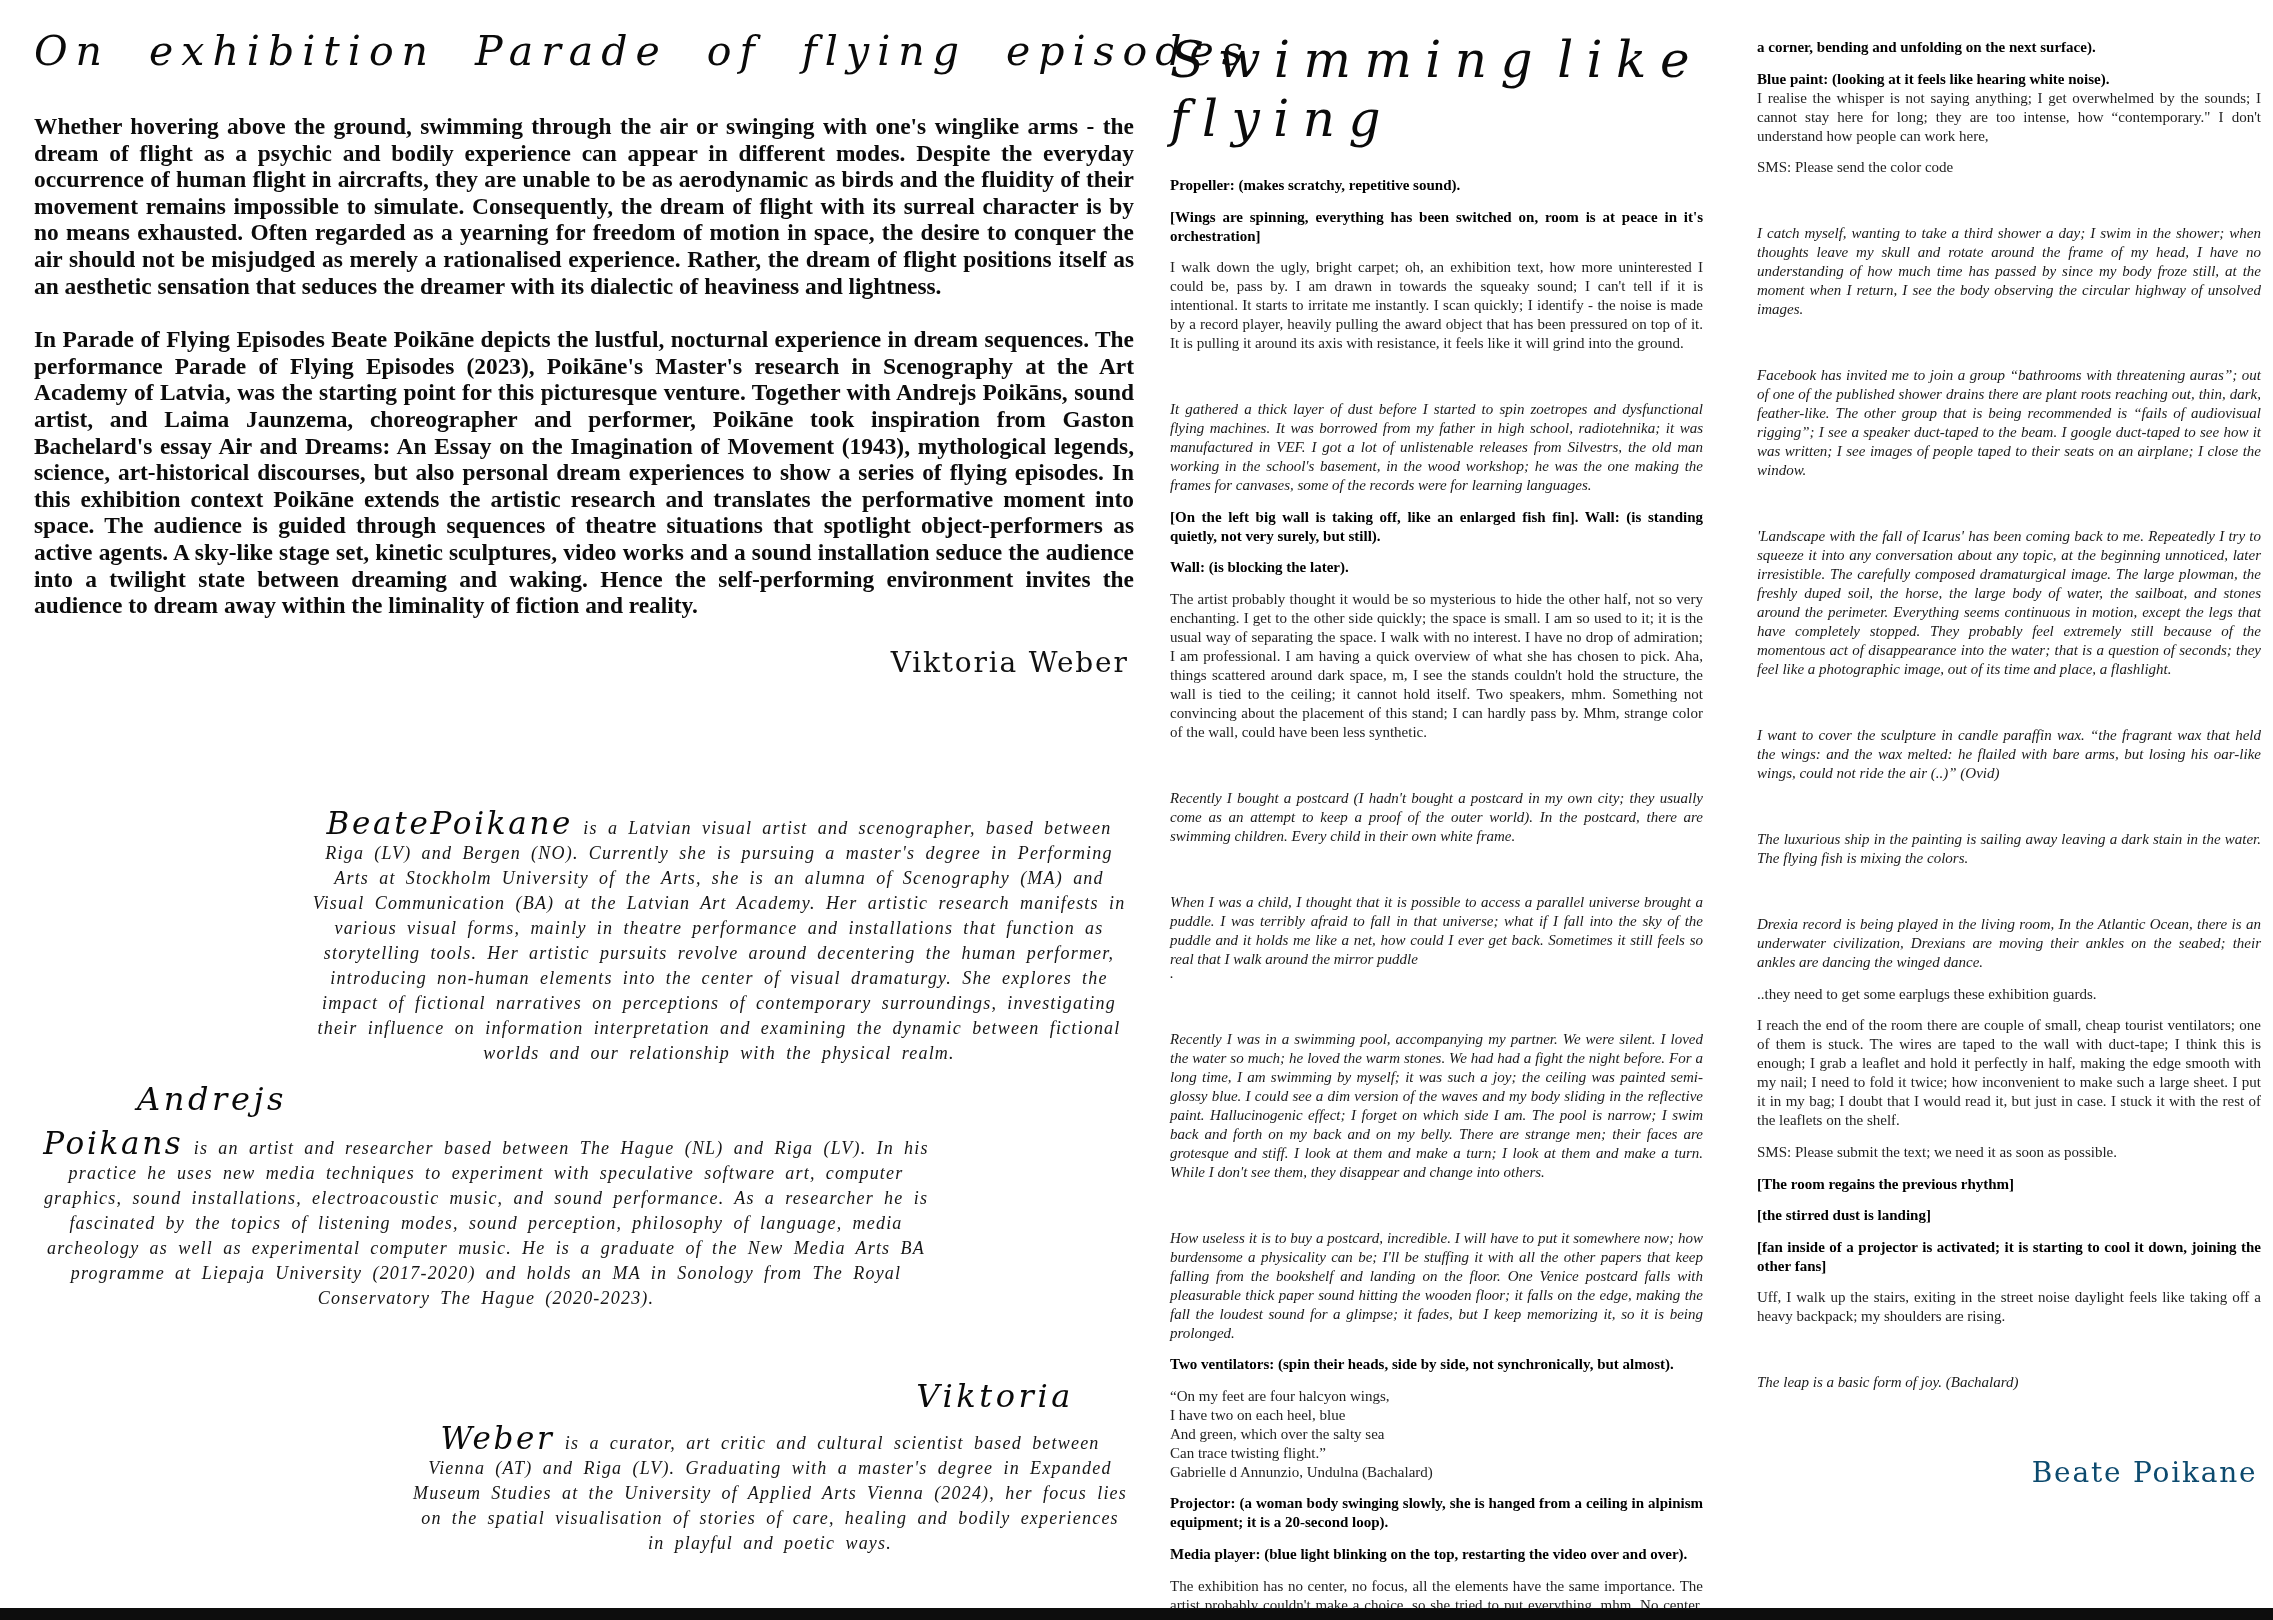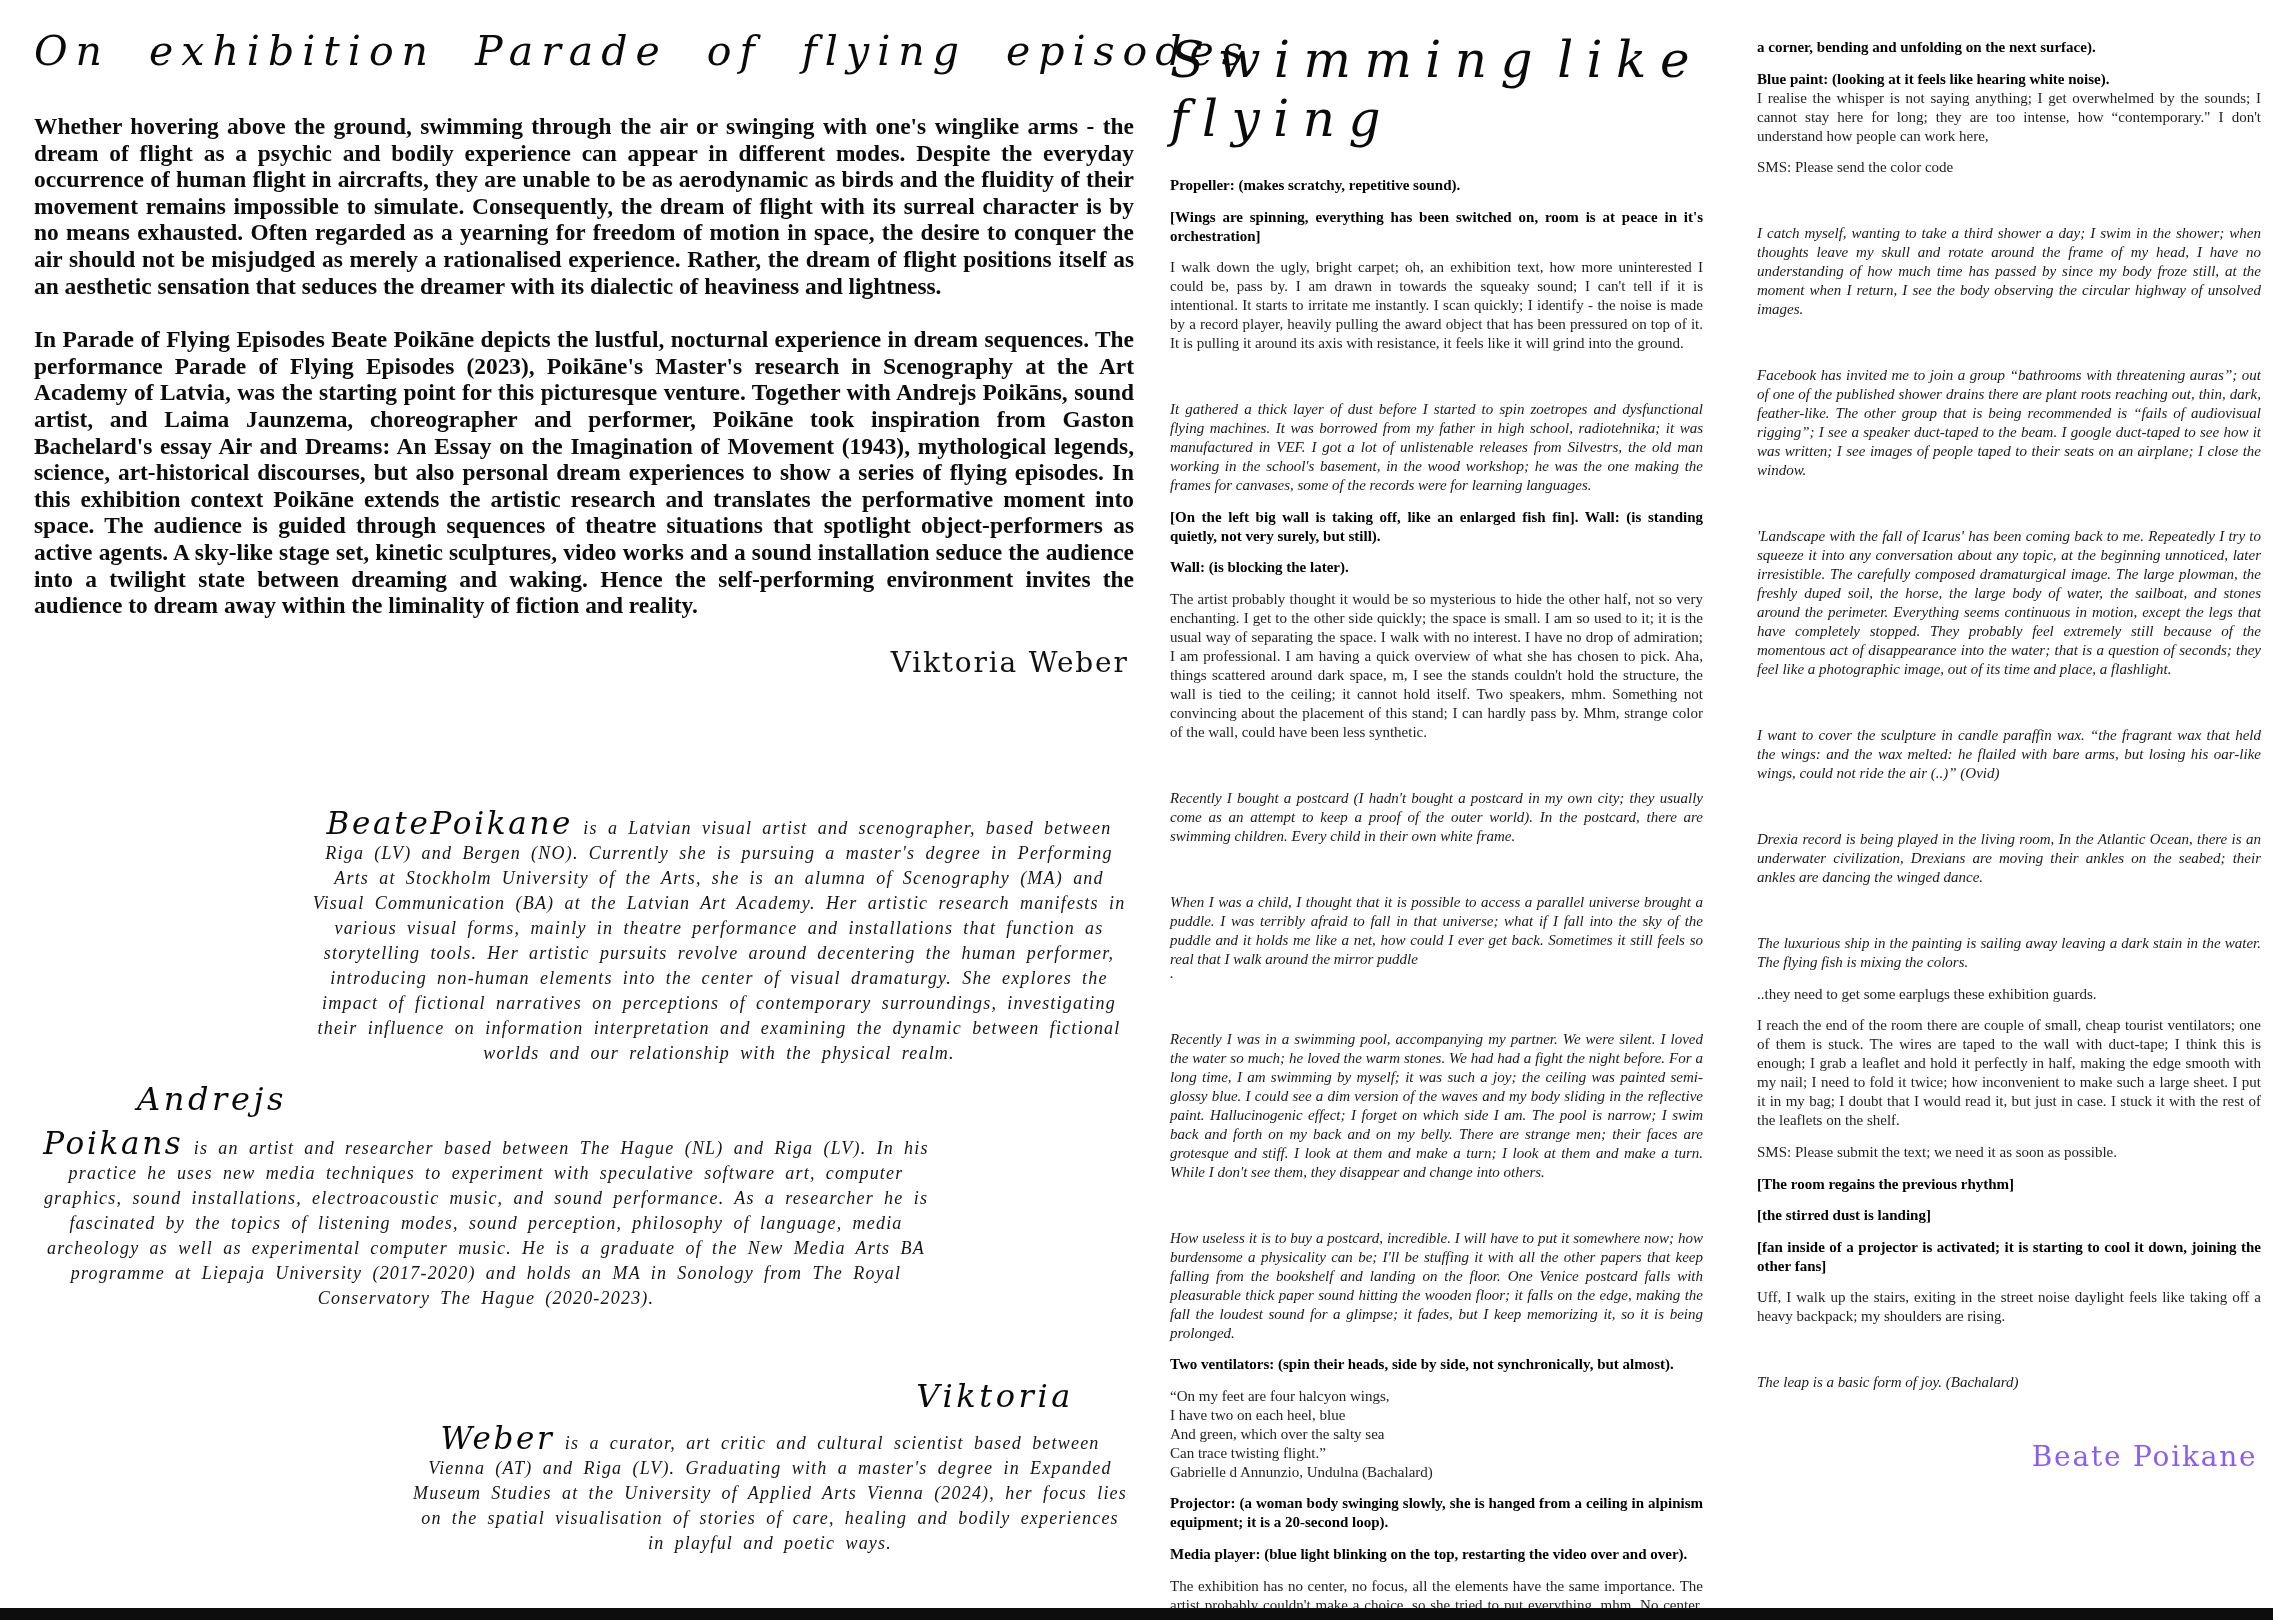--- a/index.html
+++ b/index.html
@@ -54,21 +54,21 @@
   .flow p.p-i{font-style:italic;color:#1a1a1a;margin-top:47px;}
   .flow p.p-r{color:#222;}
   .flow p.p-poem{white-space:pre-line;text-align:left;color:#222;}
   .flow p.p-dot{margin:-5.4px 0 7.2px 0;}
   .flow p.tight-b{margin-bottom:0;}
   .flow p.tight-t{margin-top:0;}
 
   
   .col-right{position:absolute;left:1757px;top:38px;width:504px;}
   .sig-right{
-    text-align:right;font-size:28px;letter-spacing:1.8px;color:#8b5cf6;margin-top:48px;padding-right:3.6px;
+    text-align:right;font-size:28px;letter-spacing:1.8px;color:#0c4a6e;margin-top:64px;padding-right:3.6px;
   }
 
   
   .bottom-bar{position:absolute;left:0;right:0;bottom:0;height:11.7px;background:#0d0d0d;}
 </style>
 </head>
 <body>
 
 <div class="page">
 
@@ -136,22 +136,22 @@
 
   <div class="col-right flow">
     <p class="p-b">a corner, bending and unfolding on the next surface).</p>
     <p class="p-b tight-b">Blue paint: (looking at it feels like hearing white noise).</p>
     <p class="p-r tight-t">I realise the whisper is not saying anything; I get overwhelmed by the sounds; I cannot stay here for long; they are too intense, how “contemporary." I don't understand how people can work here,</p>
     <p class="p-r">SMS: Please send the color code</p>
     <p class="p-i">I catch myself, wanting to take a third shower a day; I swim in the shower; when thoughts leave my skull and rotate around the frame of my head, I have no understanding of how much time has passed by since my body froze still, at the moment when I return, I see the body observing the circular highway of unsolved images.</p>
     <p class="p-i">Facebook has invited me to join a group “bathrooms with threatening auras”; out of one of the published shower drains there are plant roots reaching out, thin, dark, feather-like. The other group that is being recommended is “fails of audiovisual rigging”; I see a speaker duct-taped to the beam. I google duct-taped to see how it was written; I see images of people taped to their seats on an airplane; I close the window.</p>
     <p class="p-i">'Landscape with the fall of Icarus' has been coming back to me. Repeatedly I try to squeeze it into any conversation about any topic, at the beginning unnoticed, later irresistible. The carefully composed dramaturgical image. The large plowman, the freshly duped soil, the horse, the large body of water, the sailboat, and stones around the perimeter. Everything seems continuous in motion, except the legs that have completely stopped. They probably feel extremely still because of the momentous act of disappearance into the water; that is a question of seconds; they feel like a photographic image, out of its time and place, a flashlight.</p>
     <p class="p-i">I want to cover the sculpture in candle paraffin wax. “the fragrant wax that held the wings: and the wax melted: he flailed with bare arms, but losing his oar-like wings, could not ride the air (..)” (Ovid)</p>
+    <p class="p-i">The luxurious ship in the painting is sailing away leaving a dark stain in the water. The flying fish is mixing the colors.</p>
     <p class="p-i">Drexia record is being played in the living room, In the Atlantic Ocean, there is an underwater civilization, Drexians are moving their ankles on the seabed; their ankles are dancing the winged dance.</p>
-    <p class="p-i">The luxurious ship in the painting is sailing away leaving a dark stain in the water. The flying fish is mixing the colors.</p>
     <p class="p-r">..they need to get some earplugs these exhibition guards.</p>
     <p class="p-r">I reach the end of the room there are couple of small, cheap tourist ventilators; one of them is stuck. The wires are taped to the wall with duct-tape; I think this is enough; I grab a leaflet and hold it perfectly in half, making the edge smooth with my nail; I need to fold it twice; how inconvenient to make such a large sheet. I put it in my bag; I doubt that I would read it, but just in case. I stuck it with the rest of the leaflets on the shelf.</p>
     <p class="p-r">SMS: Please submit the text; we need it as soon as possible.</p>
     <p class="p-b">[The room regains the previous rhythm]</p>
     <p class="p-b">[the stirred dust is landing]</p>
     <p class="p-b">[fan inside of a projector is activated; it is starting to cool it down, joining the other fans]</p>
     <p class="p-r">Uff, I walk up the stairs, exiting in the street noise daylight feels like taking off a heavy backpack; my shoulders are rising.</p>
     <p class="p-i">The leap is a basic form of joy. (Bachalard)</p>
     <div class="sig-right hand">Beate Poikane</div>
   </div>

